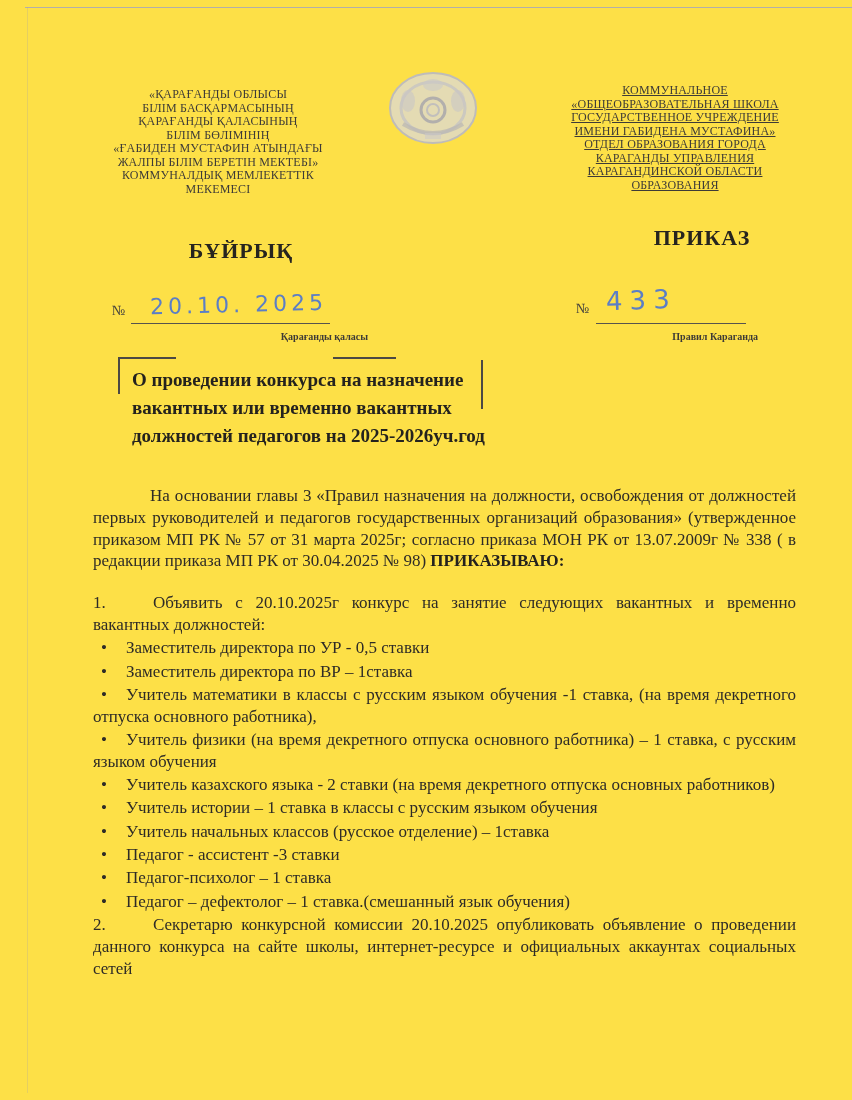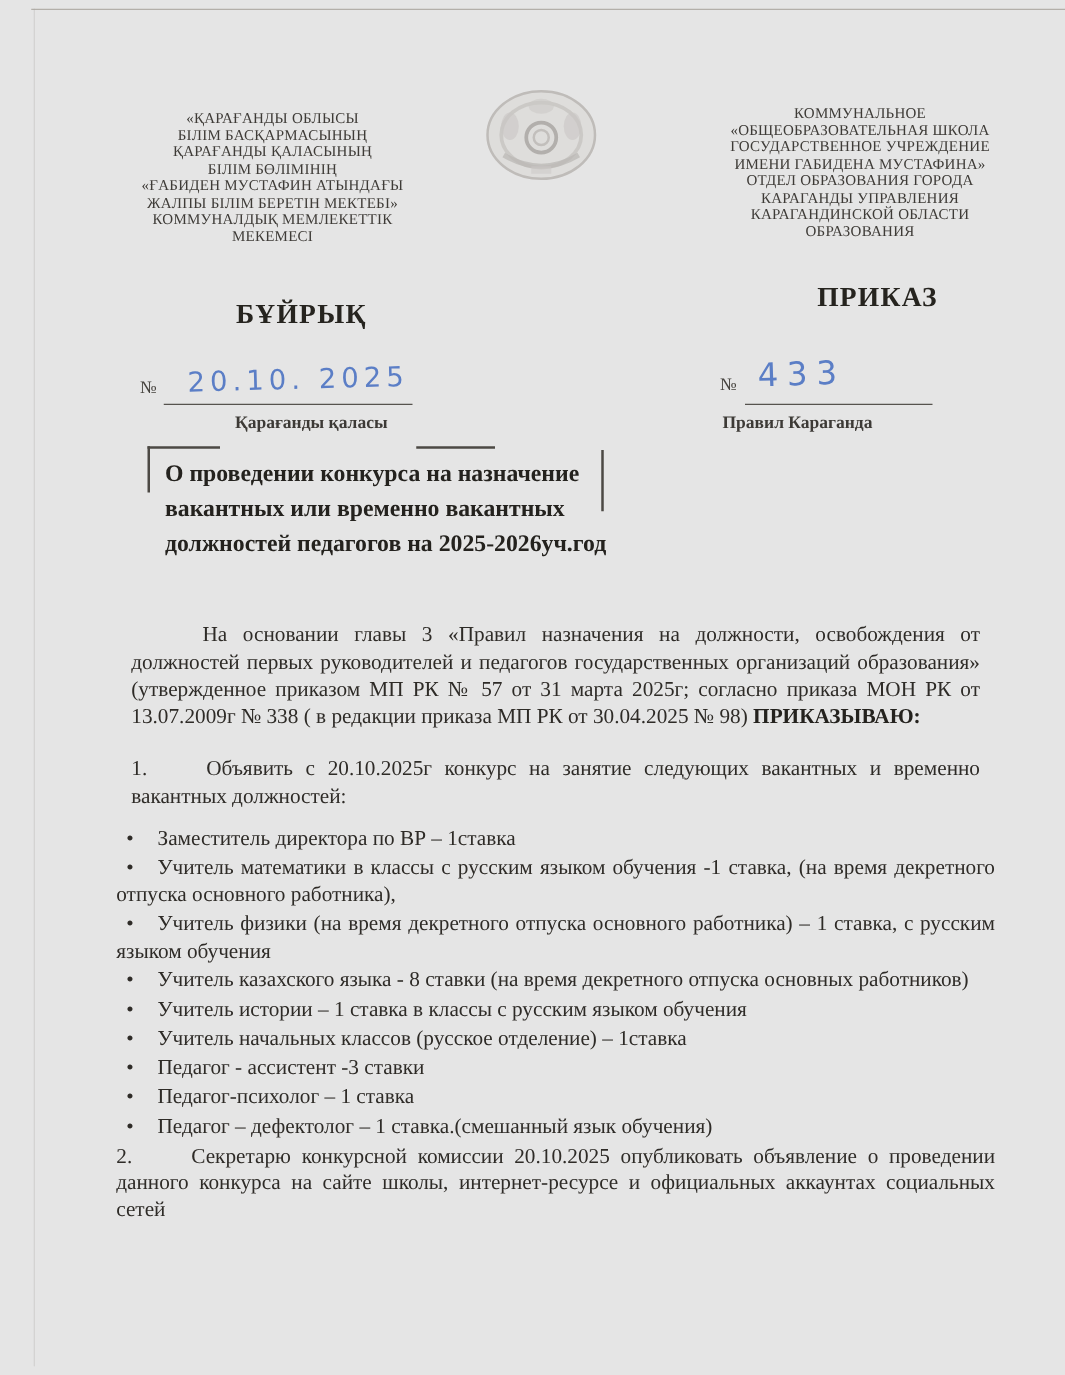--- a/index.html
+++ b/index.html
@@ -1,65 +1,65 @@
 <!DOCTYPE html>
 <html><head>
 <meta charset="utf-8">
 <style>
   html,body{margin:0;padding:0;background:#ffffff;}
   .page{
     position:relative;
     width:852px;height:1100px;
-    background:#e5e5e5;
+    background:#fde047;
     overflow:hidden;
     font-family:"Liberation Serif", serif;
     color:#35322e;
   }
   .abs{position:absolute;}
   .scan-edge-top{left:25px;top:7px;width:827px;height:1px;background:#b3afa9;}
   .scan-edge-left{left:27px;top:7px;width:1px;height:1086px;background:rgba(170,166,160,.28);}
 
   .letterhead{width:300px;text-align:center;font-size:12px;line-height:13.5px;
     color:#3e3b37;letter-spacing:.2px;}
   .letterhead-kk{left:80px;top:88px;width:276px;}
-  .letterhead-ru{left:537px;top:84px;width:302px;}
+  .letterhead-ru{left:524px;top:84px;width:302px;text-decoration:underline;}
 
   .emblem-wrap{left:388px;top:71px;width:90px;height:80px;}
 
   .order-heading{font-size:22px;font-weight:bold;letter-spacing:1px;color:#26241f;text-align:center;}
   .order-heading-kk{left:146px;top:238px;width:190px;}
   .order-heading-ru{left:610px;top:225px;width:184px;}
 
   .no-sign{font-size:14px;color:#45423d;}
   .no-sign-kk{left:112px;top:303px;}
   .no-sign-ru{left:576px;top:301px;}
   .fill-line{height:1px;background:#56534e;}
   .fill-line-kk{left:131px;top:323px;width:199px;}
   .fill-line-ru{left:596px;top:323px;width:150px;}
 
   .handwriting{font-family:"DejaVu Sans",sans-serif;color:#5b7ec6;}
   .hw-date{left:150px;top:292px;font-size:22px;letter-spacing:4px;transform:rotate(-1.5deg);}
   .hw-number{left:606px;top:285px;font-size:26px;letter-spacing:7px;transform:rotate(-2deg);}
 
-  .place-label{font-size:14px;font-weight:bold;color:#3d3a36;text-align:left;width:180px;font-family:Liberation Serif, serif;}
+  .place-label{font-size:10px;font-weight:bold;color:#3d3a36;text-align:right;width:180px;font-family:Liberation Serif, serif;}
   .place-kk{left:188px;top:331px;}
   .place-ru{left:578px;top:331px;}
 
   .box-seg{background:#4c4944;}
   .seg-top-left{left:118px;top:357px;width:58px;height:2px;}
   .seg-top-mid{left:333px;top:357px;width:63px;height:2px;}
   .seg-vert-left{left:118px;top:357px;width:2px;height:37px;}
   .seg-vert-right{left:481px;top:360px;width:2px;height:49px;}
 
   .subject{left:132px;top:366px;width:374px;font-size:19px;font-weight:bold;
     line-height:28px;color:#24221e;}
 
   .body-text{left:93px;top:485px;width:703px;font-size:17px;line-height:21.8px;
     text-align:justify;color:#2e2b27;}
-  .body-text p{margin:12px;}
+  .body-text p{margin:0;}
   .preamble{text-indent:57px;}
   .resolve{font-weight:bold;color:#24221e;}
   .clause{margin:0;}
   .clause-1{margin-top:20px !important;}
   .clause-2,.clause-3{margin:2px 0 0 0 !important;}
   .clause-num{display:inline-block;width:60px;}
   .v-item{margin:1.5px 0 !important;}
   .blt{display:inline-block;width:33px;padding-left:8px;box-sizing:border-box;}
 </style>
 </head>
@@ -130,24 +130,25 @@
     <div>вакантных или временно  вакантных</div>
     <div>должностей педагогов на 2025-2026уч.год</div>
   </div>
 
   <div class="abs body-text">
     <p class="preamble"><span>На основании  главы 3 «Правил назначения на должности, освобождения от должностей первых руководителей и педагогов государственных организаций образования» (утвержденное приказом МП РК № 57 от 31 марта 2025г; согласно приказа МОН РК от 13.07.2009г № 338 ( в редакции приказа МП РК от 30.04.2025 № 98)</span>
       <span class="resolve">ПРИКАЗЫВАЮ:</span></p>
 
     <p class="clause clause-1"><span class="clause-num">1.</span><span>Объявить с 20.10.2025г  конкурс на занятие следующих  вакантных  и временно вакантных должностей:</span></p>
 
+    <p class="v-item"><span class="blt">•</span><span>Заместитель директора по УР - 0,5 ставки</span></p>
     <p class="v-item"><span class="blt">•</span><span>Заместитель директора по ВР – 1ставка</span></p>
     <p class="v-item"><span class="blt">•</span><span>Учитель математики  в классы с русским языком обучения -1 ставка, (на время декретного отпуска основного работника),</span></p>
     <p class="v-item"><span class="blt">•</span><span>Учитель физики (на время декретного отпуска основного работника)  – 1 ставка, с русским языком обучения</span></p>
-    <p class="v-item"><span class="blt">•</span><span>Учитель казахского языка - 8 ставки (на время декретного отпуска основных работников)</span></p>
+    <p class="v-item"><span class="blt">•</span><span>Учитель казахского языка - 2 ставки (на время декретного отпуска основных работников)</span></p>
     <p class="v-item"><span class="blt">•</span><span>Учитель истории – 1 ставка в классы с русским языком обучения</span></p>
     <p class="v-item"><span class="blt">•</span><span>Учитель начальных классов (русское отделение) – 1ставка</span></p>
     <p class="v-item"><span class="blt">•</span><span>Педагог - ассистент -3 ставки</span></p>
     <p class="v-item"><span class="blt">•</span><span>Педагог-психолог – 1 ставка</span></p>
     <p class="v-item"><span class="blt">•</span><span>Педагог – дефектолог – 1 ставка.(смешанный язык обучения)</span></p>
 
     <p class="clause clause-2"><span class="clause-num">2.</span><span>Секретарю конкурсной комиссии   20.10.2025 опубликовать  объявление о проведении  данного конкурса на сайте школы, интернет-ресурсе и официальных аккаунтах социальных сетей</span></p>
 
   </div>
 

